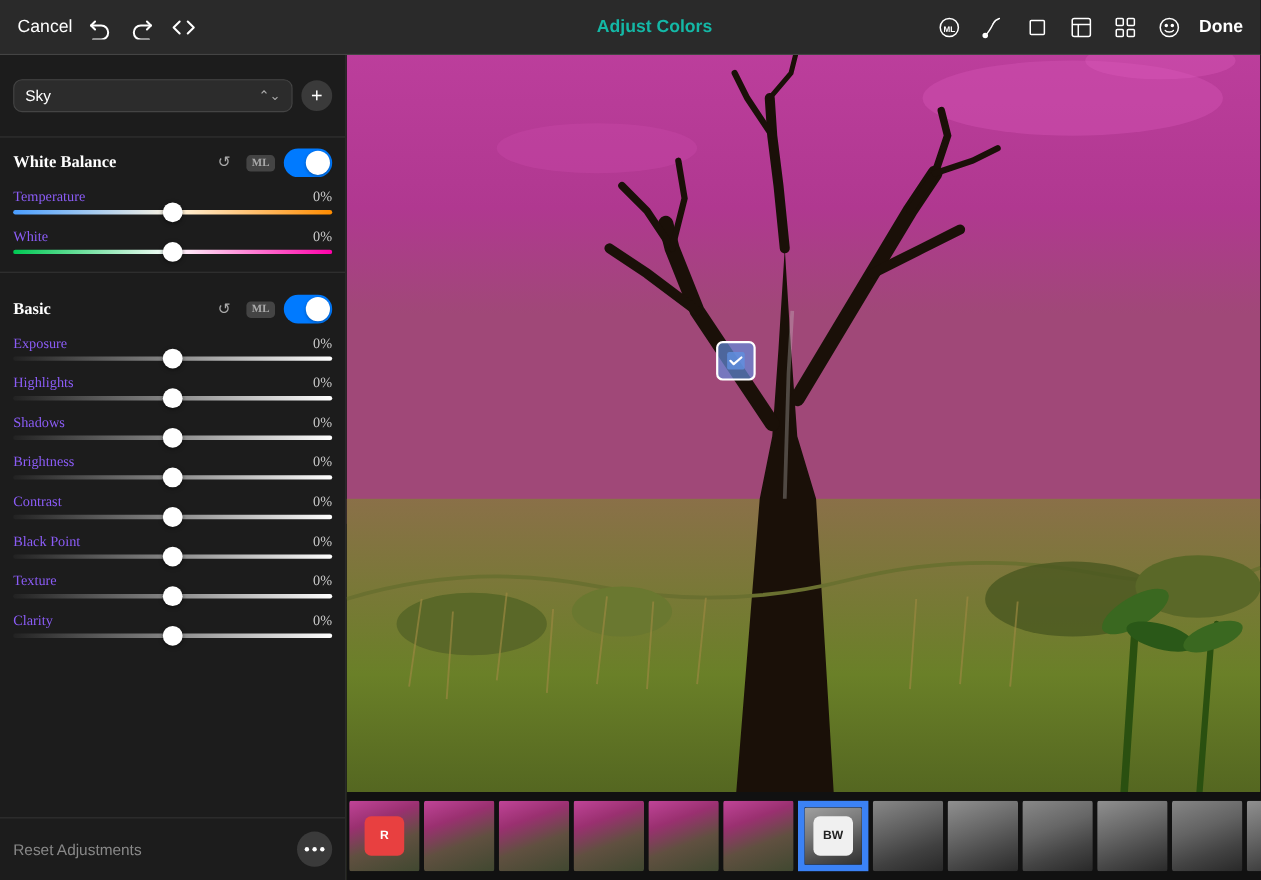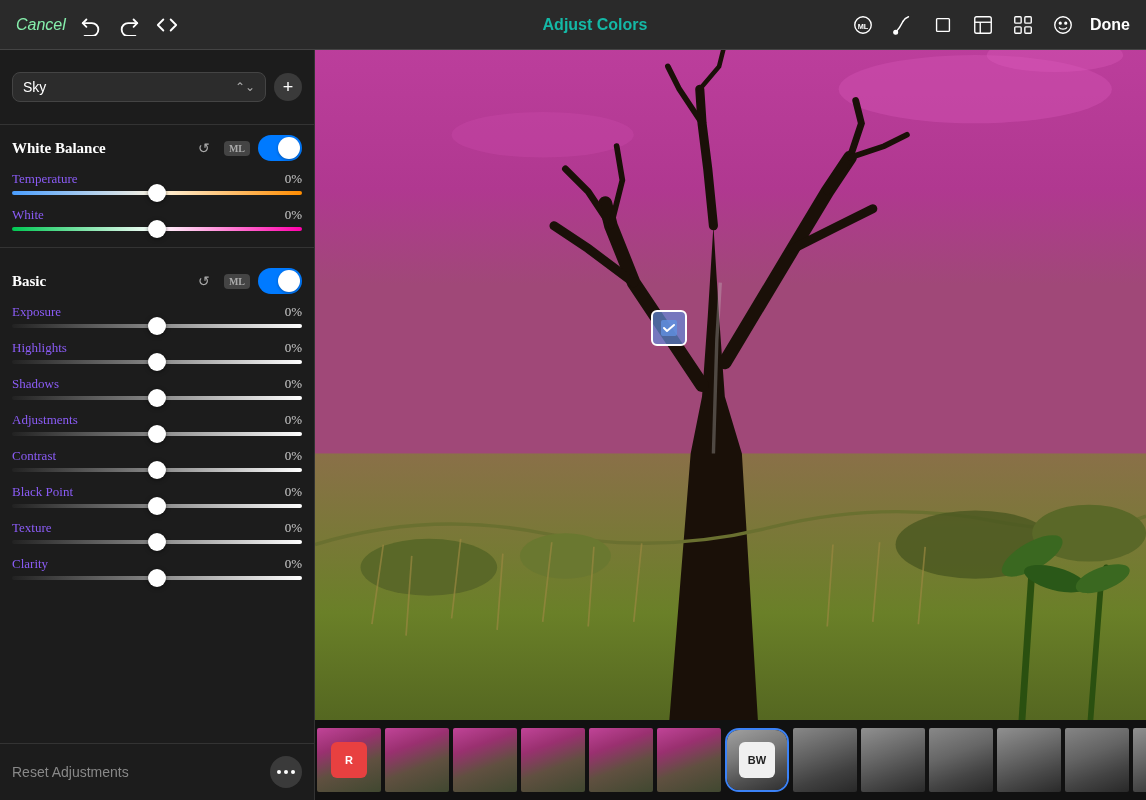--- a/index.html
+++ b/index.html
@@ -41,25 +41,24 @@
       color: #14b8a6;
       margin-left: 44px;
     }
     .top-bar-right {
       display: flex;
       align-items: center;
       gap: 14px;
     }
     .btn-text {
       font-size: 16px;
-      color: #86efac;
+      color: #ffffff;
       background: none;
       border: none;
       cursor: pointer;
-      font-style: italic;
     }
     .btn-done {
       font-size: 16px;
       font-weight: 600;
       color: #fff;
       background: none;
       border: none;
       cursor: pointer;
     }
 
@@ -348,22 +347,22 @@
       display: flex;
       align-items: center;
       justify-content: center;
       font-size: 11px;
       font-weight: 700;
     }
     .badge-r { background: #e84040; color: #fff; }
     .badge-bw { background: #f0f0f0; color: #222; }
 
     .film-selected {
-      border: 2px solid #3b82f6;
-      border-radius: 14px;
+      border: 6px solid #3b82f6;
+      border-radius: 0;
     }
 
     
     .top-icon {
       width: 26px;
       height: 26px;
       display: flex;
       align-items: center;
       justify-content: center;
       cursor: pointer;
@@ -528,21 +527,21 @@
           <span class="slider-label">Shadows</span>
           <span class="slider-value">0%</span>
         </div>
         <div class="slider-track neutral-track">
           <div class="slider-thumb" style="left: 50%;"></div>
         </div>
       </div>
 
       <div class="slider-row">
         <div class="slider-label-row">
-          <span class="slider-label">Adjustments</span>
+          <span class="slider-label">Brightness</span>
           <span class="slider-value">0%</span>
         </div>
         <div class="slider-track neutral-track">
           <div class="slider-thumb" style="left: 50%;"></div>
         </div>
       </div>
 
       <div class="slider-row">
         <div class="slider-label-row">
           <span class="slider-label">Contrast</span>

